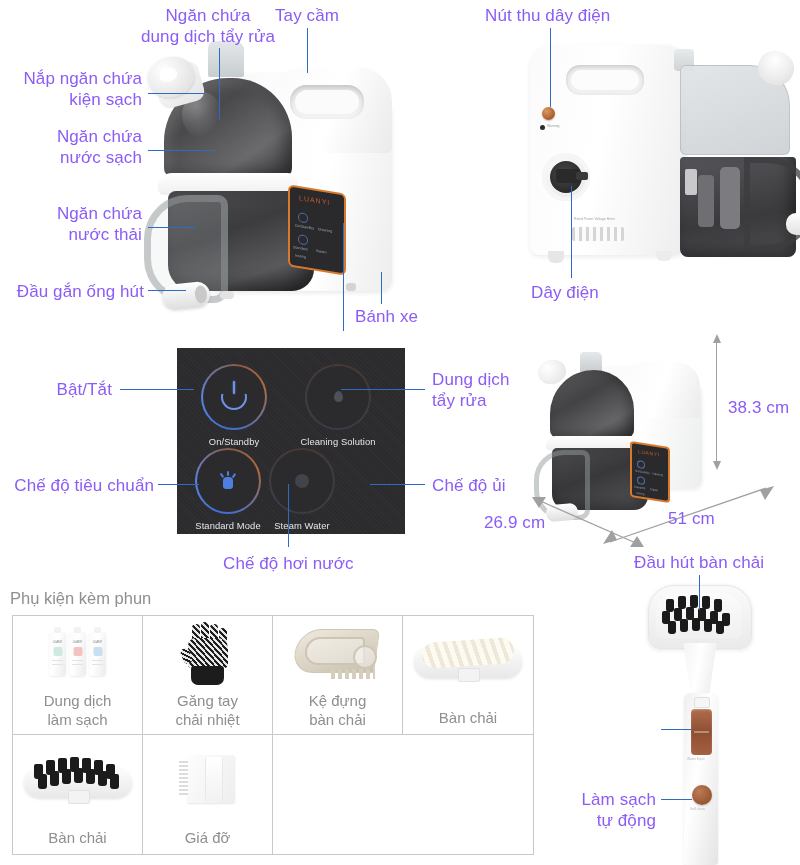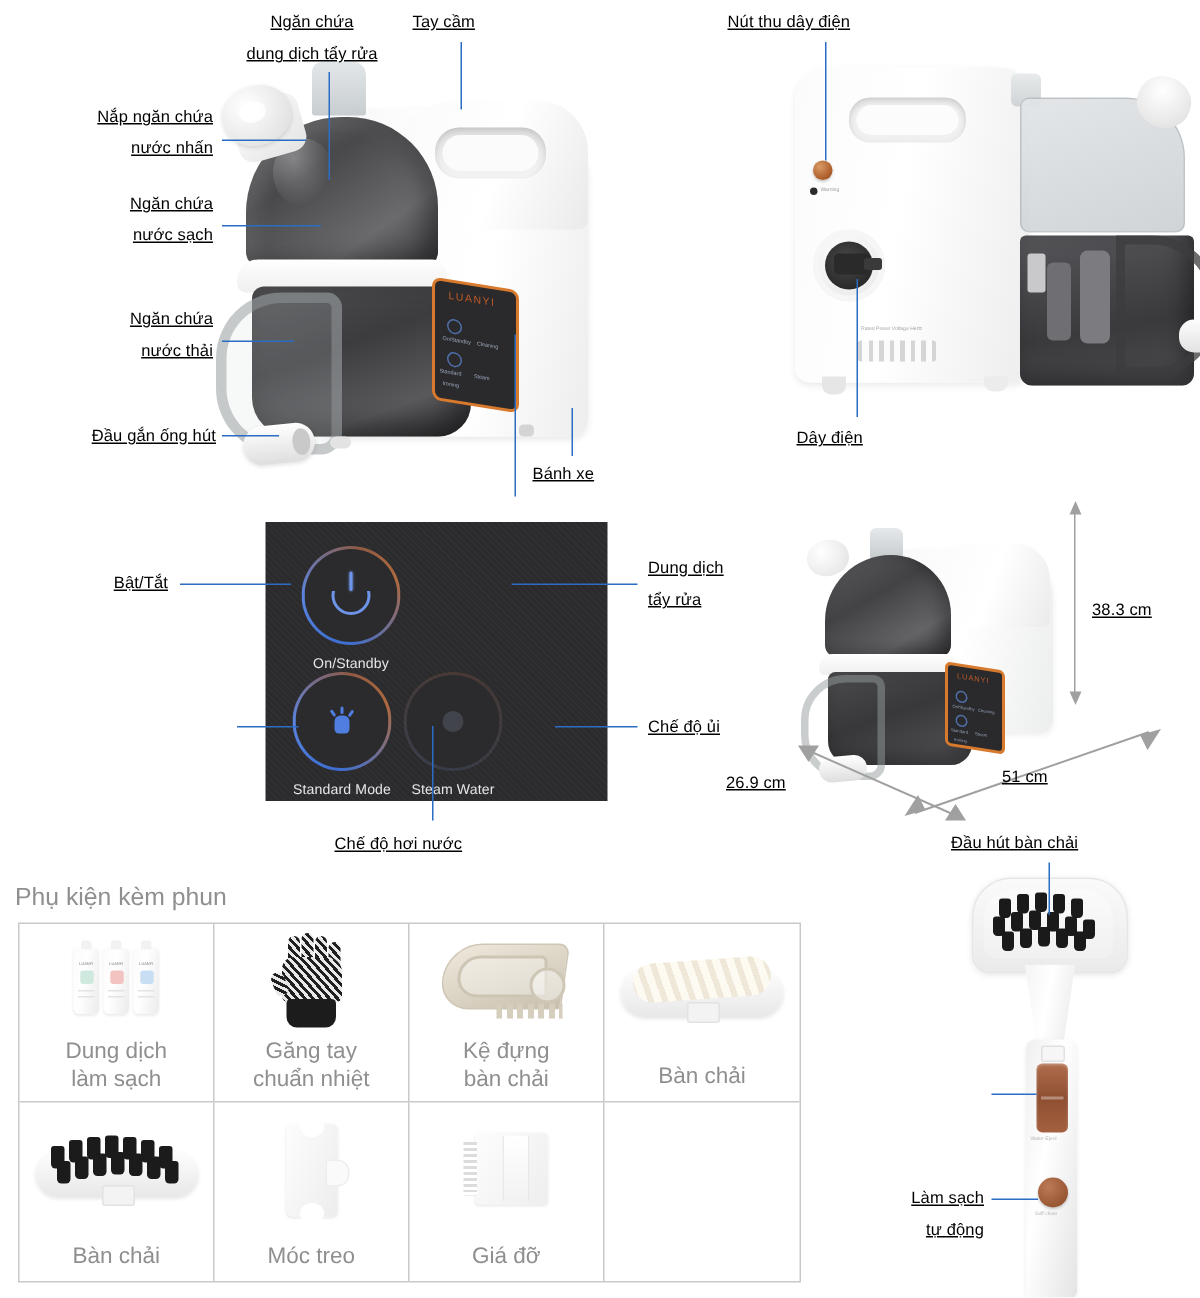--- a/index.html
+++ b/index.html
@@ -8,26 +8,25 @@
     width:800px;height:865px;
     background:#ffffff;
     font-family:"Liberation Sans","DejaVu Sans",sans-serif;
     color:#8c8c8c;
     overflow:hidden;
     position:relative;
   }
   .stage{position:absolute;left:0;top:0;width:800px;height:865px;}
   .lbl{
     position:absolute;
-    font-size:11px;
+    font-size:17px;
     line-height:21px;
-    color:#000000;
+    color:#8b5cf6;
     white-space:pre;
     letter-spacing:.1px;
-    text-decoration:underline;
   }
   .lbl.r{text-align:right;}
   .lbl.c{text-align:center;}
   .line{position:absolute;background:#2d6cc4;}
   .line.h{height:1.4px;}
   .line.v{width:1.4px;}
 
   
   .m1{position:absolute;left:150px;top:45px;width:250px;height:265px;}
   .m1 .body{
@@ -448,21 +447,21 @@
   </div>
 
   <div class="lbl c" style="left:133px;top:5px;width:150px;">Ngăn chứa
 dung dịch tẩy rửa</div>
   <div class="line v" style="left:219px;top:48px;height:72px;"></div>
 
   <div class="lbl" style="left:275px;top:5px;">Tay cầm</div>
   <div class="line v" style="left:307px;top:28px;height:45px;"></div>
 
   <div class="lbl r" style="left:2px;top:68px;width:140px;">Nắp ngăn chứa
-nước nhấn</div>
+kiện sạch</div>
   <div class="line h" style="left:148px;top:93px;width:56px;"></div>
 
   <div class="lbl r" style="left:2px;top:126px;width:140px;">Ngăn chứa
 nước sạch</div>
   <div class="line h" style="left:148px;top:150px;width:66px;"></div>
 
   <div class="lbl r" style="left:2px;top:203px;width:140px;">Ngăn chứa
 nước thải</div>
   <div class="line h" style="left:148px;top:227px;width:48px;"></div>
 
@@ -480,20 +479,27 @@
   <div class="line v" style="left:571px;top:186px;height:92px;"></div>
 
   <div class="cpanel">
 
     <div class="cbtn" style="left:24px;top:16px;">
       <div class="cring lit"></div>
       <div class="glyph power"></div>
       <div class="clabel">On/Standby</div>
     </div>
 
+    <div class="cbtn" style="left:128px;top:16px;">
+      <div class="cring dim"></div>
+      <div class="glyph drop">
+          <div class="d"></div>
+        </div>
+      <div class="clabel">Cleaning Solution</div>
+    </div>
 
     <div class="cbtn" style="left:18px;top:100px;">
       <div class="cring lit"></div>
       <div class="glyph bulb">
         <div class="bb"></div>
         <div class="bs" style="left:7px;top:0px;"></div>
         <div class="bs" style="left:1px;top:2px;transform:rotate(-35deg);"></div>
         <div class="bs" style="left:13px;top:2px;transform:rotate(35deg);"></div>
       </div>
       <div class="clabel">Standard Mode</div>
@@ -507,20 +513,21 @@
 
   </div>
 
   <div class="lbl r" style="left:2px;top:379px;width:110px;">Bật/Tắt</div>
   <div class="line h" style="left:120px;top:389px;width:74px;"></div>
 
   <div class="lbl" style="left:432px;top:369px;">Dung dịch
 tẩy rửa</div>
   <div class="line h" style="left:341px;top:389px;width:84px;"></div>
 
+  <div class="lbl r" style="left:2px;top:475px;width:152px;">Chế độ tiêu chuẩn</div>
   <div class="line h" style="left:158px;top:484px;width:41px;"></div>
 
   <div class="lbl" style="left:432px;top:475px;">Chế độ ủi</div>
   <div class="line h" style="left:370px;top:484px;width:55px;"></div>
 
   <div class="lbl" style="left:223px;top:553px;">Chế độ hơi nước</div>
   <div class="line v" style="left:288px;top:484px;height:63px;"></div>
 
   <div class="m3">
     <div class="b"></div>
@@ -603,21 +610,21 @@
           <div class="fg" style="left:10px;top:2px;height:20px;"></div>
           <div class="fg" style="left:19px;top:0px;height:22px;"></div>
           <div class="fg" style="left:28px;top:2px;height:20px;"></div>
           <div class="fg" style="left:37px;top:6px;height:16px;"></div>
           <div class="palm"></div>
           <div class="thumb"></div>
           <div class="cuff"></div>
         </div>
       </div>
       <div class="cap2">Găng tay
-chuẩn nhiệt</div>
+chải nhiệt</div>
     </div>
 
     <div class="cell">
       <div class="art">
         <div class="rackArt">
           <div class="arc"></div>
             <div class="arc2"></div>
           <div class="cir"></div>
             <div class="teeth"></div>
         </div>
@@ -654,31 +661,20 @@
             <div class="bristle" style="left:50px;top:12px;"></div>
           <div class="bristle" style="left:62px;top:13px;"></div>
             <div class="bristle" style="left:74px;top:15px;"></div>
           <div class="bristle" style="left:86px;top:18px;"></div>
           <div class="tab"></div>
         </div>
       </div>
       <div class="cap2">Bàn chải</div>
     </div>
 
-    <div class="cell r2">
-      <div class="art">
-        <div class="hookArt">
-          <div class="bdy"></div>
-          <div class="nt" style="left:15px;top:-5px;"></div>
-          <div class="nt" style="left:15px;bottom:-5px;"></div>
-          <div class="side"></div>
-        </div>
-      </div>
-      <div class="cap2">Móc treo</div>
-    </div>
 
     <div class="cell r2">
       <div class="art">
         <div class="standArt">
             <div class="p1"></div>
             <div class="p2"></div>
             <div class="comb"></div>
           </div>
       </div>
       <div class="cap2">Giá đỡ</div>

